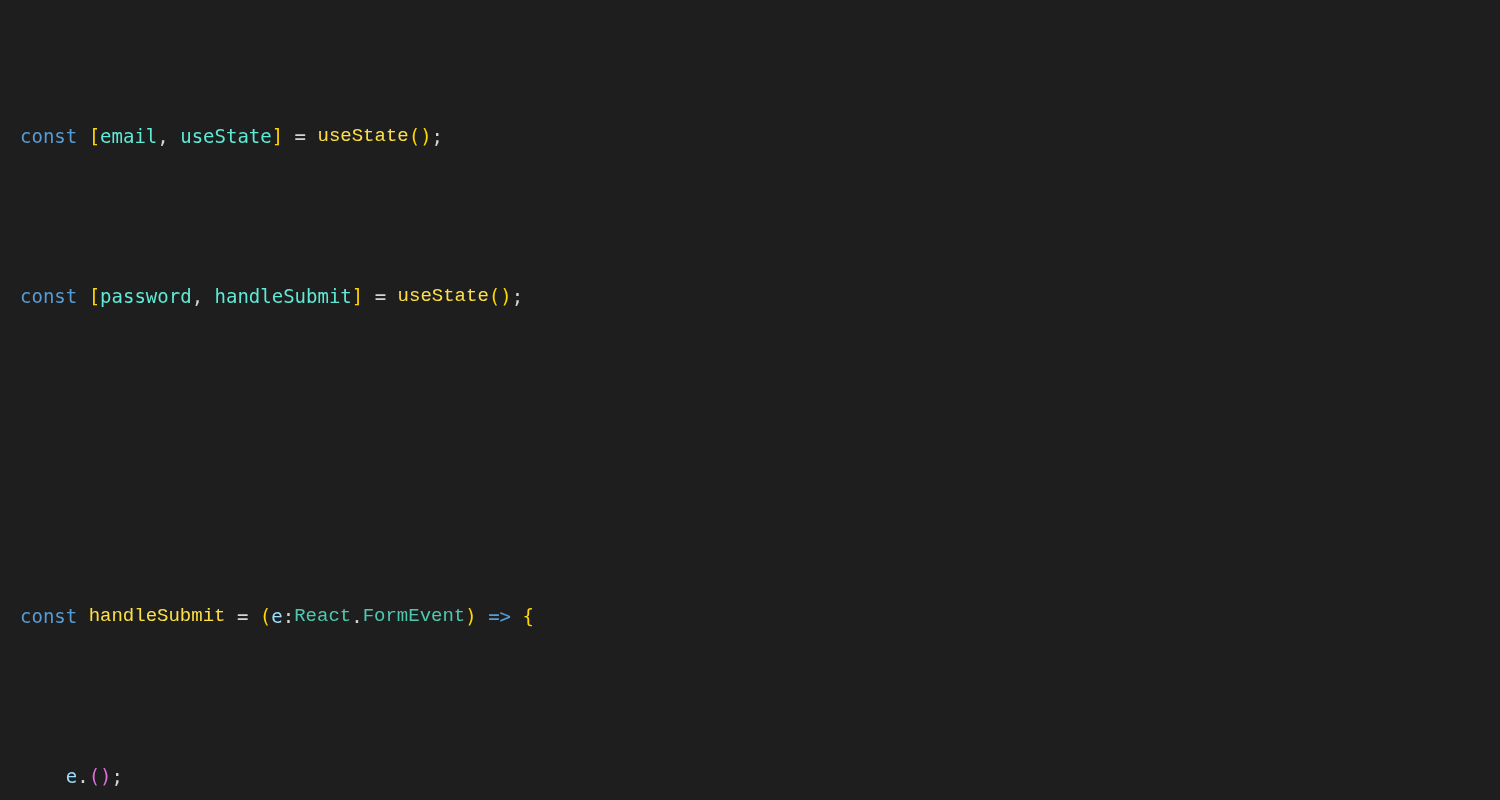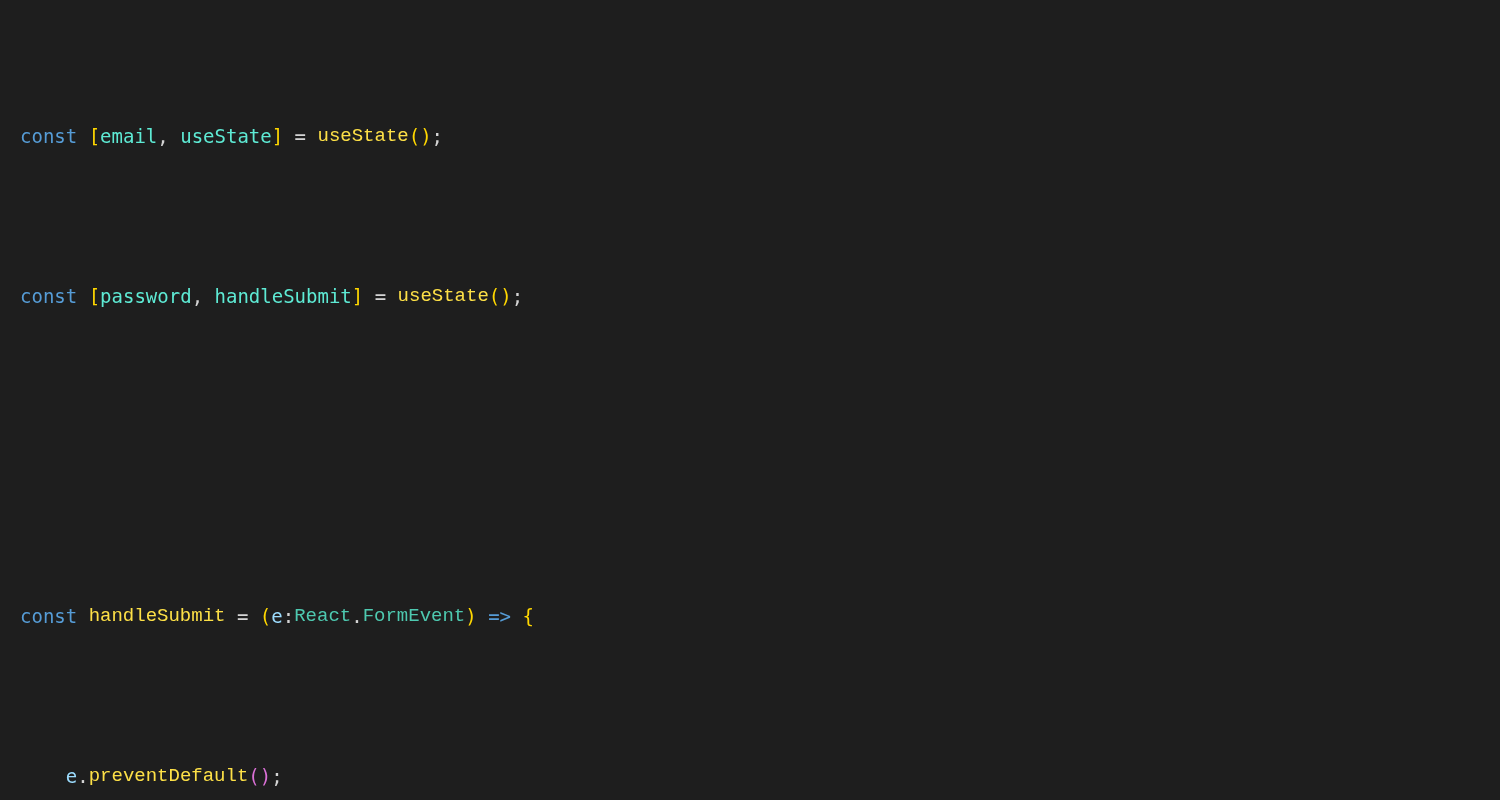--- a/index.html
+++ b/index.html
@@ -45,21 +45,21 @@
   
   <div class="line"><span class="kw-const">const</span><span class="white"> </span><span class="brace-g">[</span><span class="destruct">password</span><span class="white">, </span><span class="destruct">handleSubmit</span><span class="brace-g">]</span><span class="white"> = </span><span class="func-name">useState</span><span class="brace-g">()</span><span class="white">;</span></div>
 
   
   <div class="line"></div>
 
   
   <div class="line"><span class="kw-const">const</span><span class="white"> </span><span class="func-name">handleSubmit</span><span class="white"> = </span><span class="brace-g">(</span><span class="param">e</span><span class="white">:</span><span class="type">React</span><span class="white">.</span><span class="type">FormEvent</span><span class="brace-g">)</span><span class="white"> </span><span class="arrow">=&gt;</span><span class="white"> </span><span class="brace-g">{</span></div>
 
   
-  <div class="line"><span class="white">    </span><span class="param">e</span><span class="white">.</span><span class="func-name">preventDefault</span><span class="brace-p">()</span><span class="white">;</span></div>
+  <div class="line"><span class="white">    </span><span class="param">e</span><span class="white">.</span><span class="brace-p">()</span><span class="white">;</span></div>
 
   
   
 
   
   
 
   
   
 

